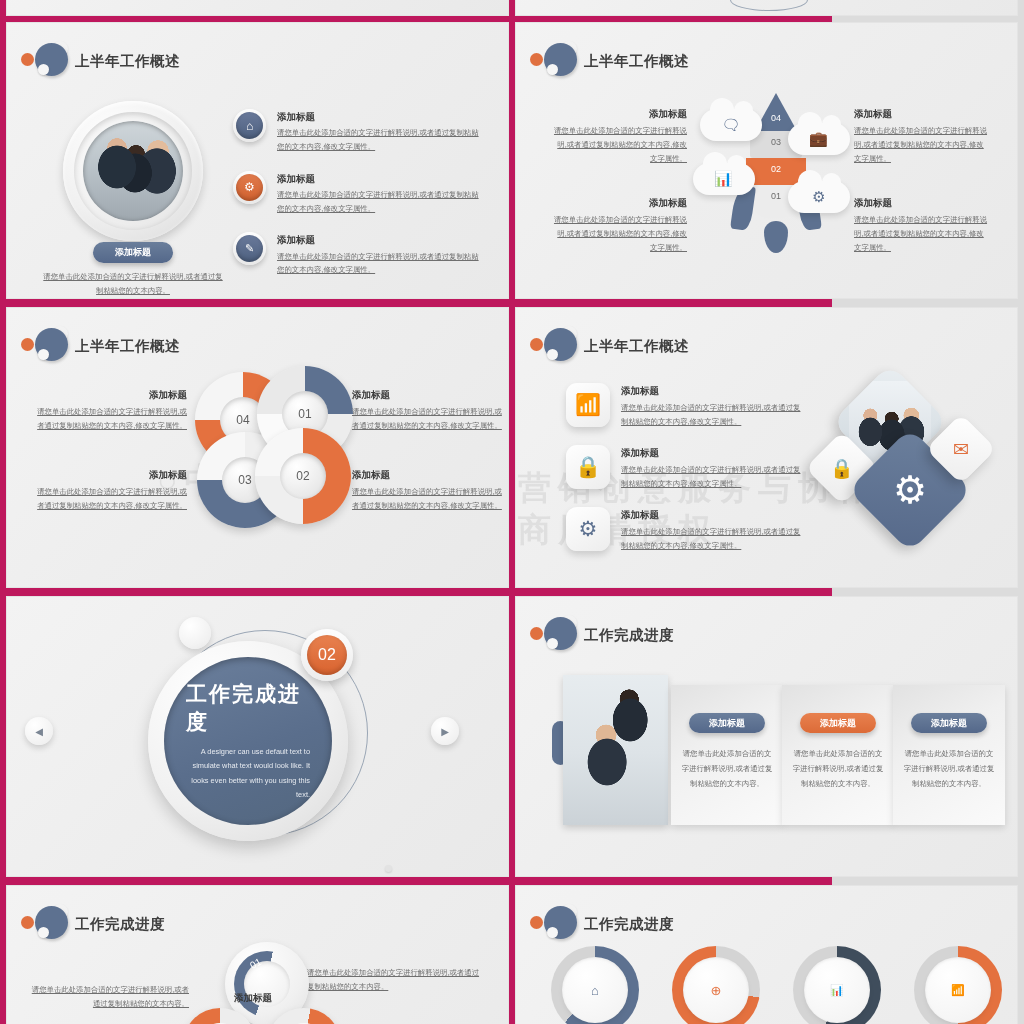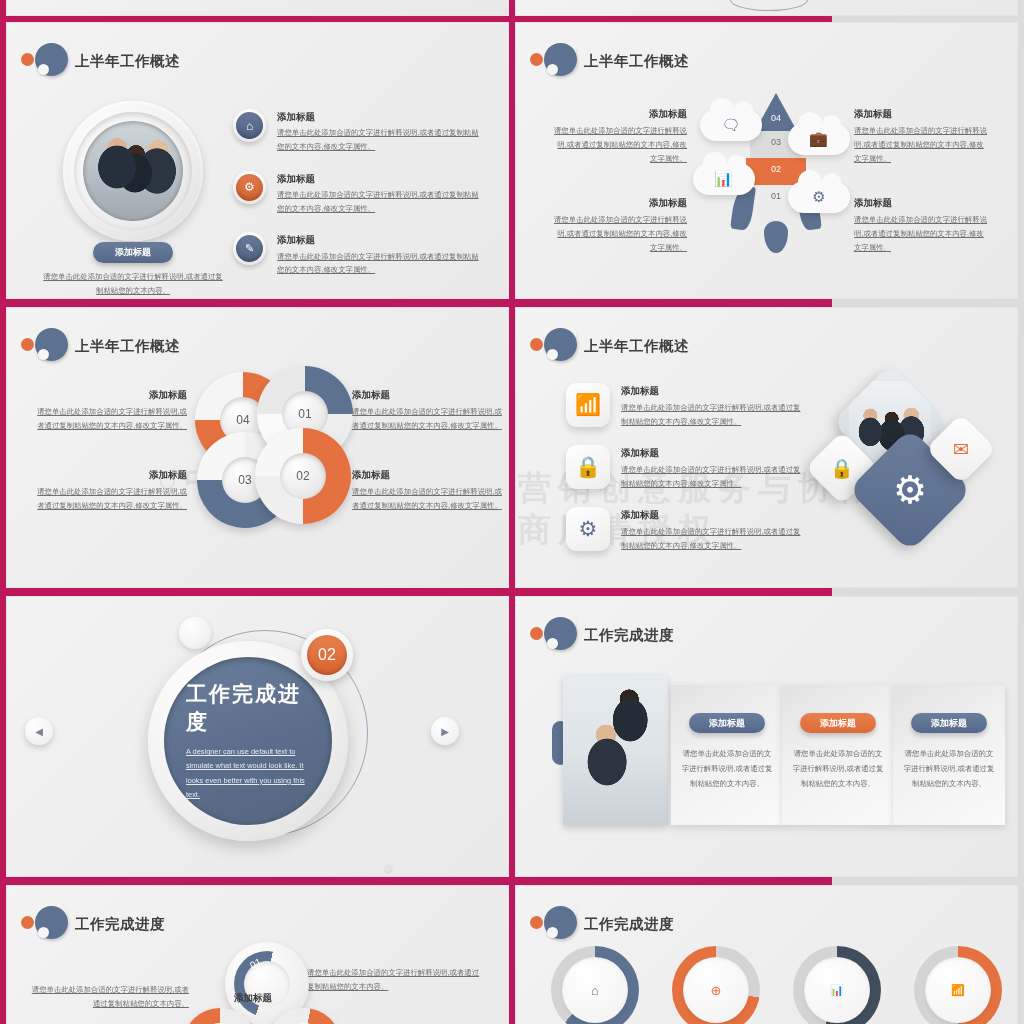--- a/index.html
+++ b/index.html
@@ -170,21 +170,21 @@
     background:radial-gradient(circle at 32% 24%,#ffffff,#f0f0f0 58%,#dadada);
     box-shadow:0 7px 16px rgba(0,0,0,.18);
   }
   .s5-core{
     position:absolute; left:16px; top:16px; right:16px; bottom:16px; border-radius:50%;
     background:linear-gradient(160deg,#6b7f9c 0%,#5a6e8c 55%,#53677f 100%);
     box-shadow:inset 0 2px 7px rgba(0,0,0,.3);
     display:flex; flex-direction:column; align-items:center; justify-content:center; padding:0 22px;
   }
   .s5-core h2{ color:#fff; font-size:21px; letter-spacing:2px; margin-bottom:9px; }
-  .s5-core p{ color:#e6eaf0; font-size:7.4px; line-height:1.9; text-align:left;text-decoration:underline; }
+  .s5-core p{ color:#e6eaf0; font-size:7.4px; line-height:1.9; text-align:right; }
   .s5-num{
     position:absolute; left:294px; top:32px; width:52px; height:52px; border-radius:50%;
     background:linear-gradient(180deg,#fdfdfd,#ececec); box-shadow:0 4px 8px rgba(0,0,0,.2);
     display:flex; align-items:center; justify-content:center;
   }
   .s5-num span{
     width:40px; height:40px; border-radius:50%; color:#fff; font-size:16px;
     background:linear-gradient(180deg,#e8814f,#d9632f);
     display:flex; align-items:center; justify-content:center;
     box-shadow:inset 0 -2px 5px rgba(0,0,0,.2);

